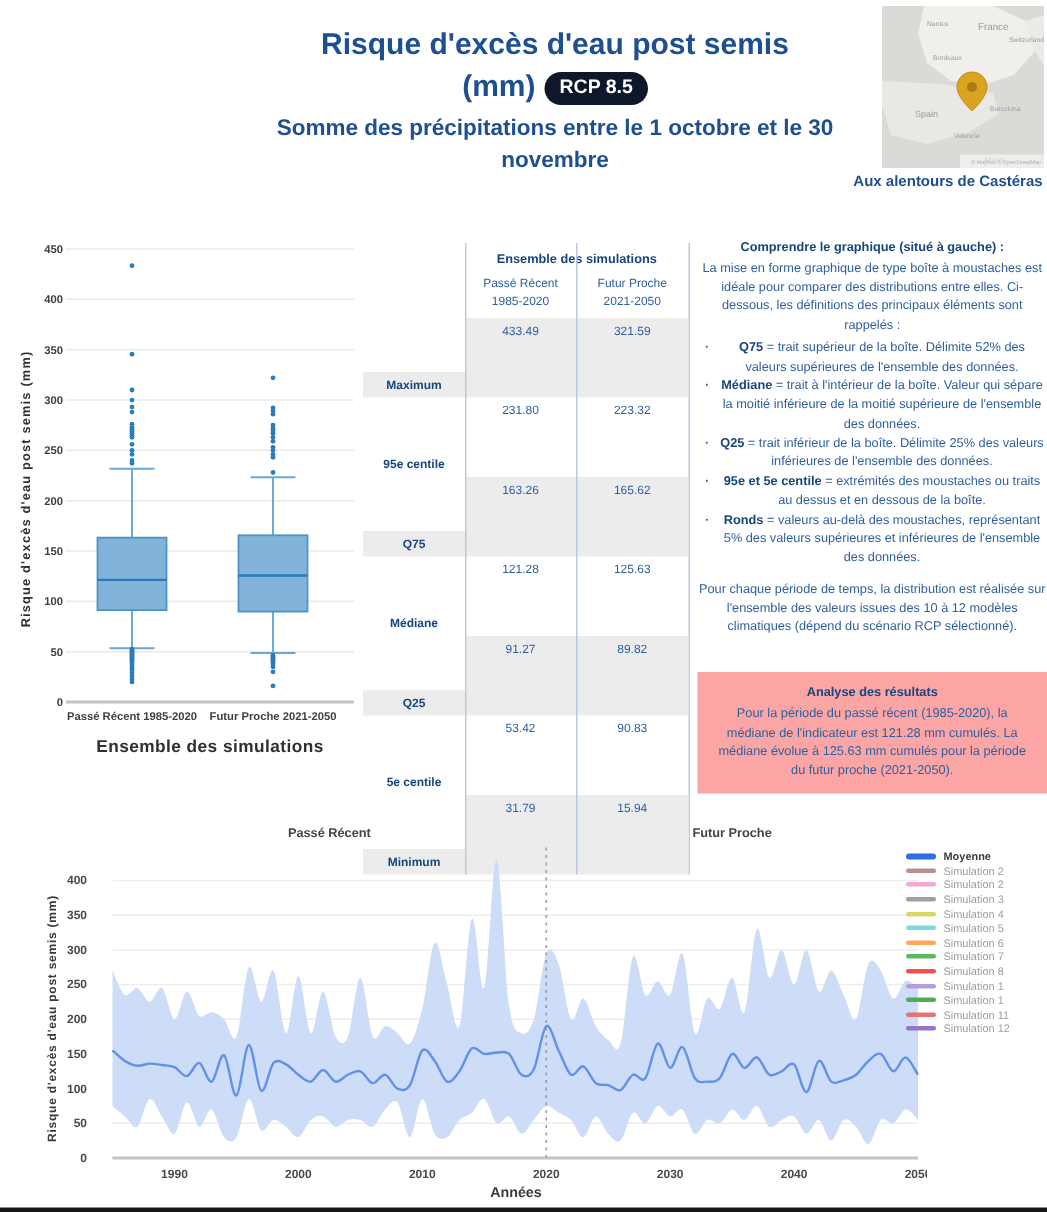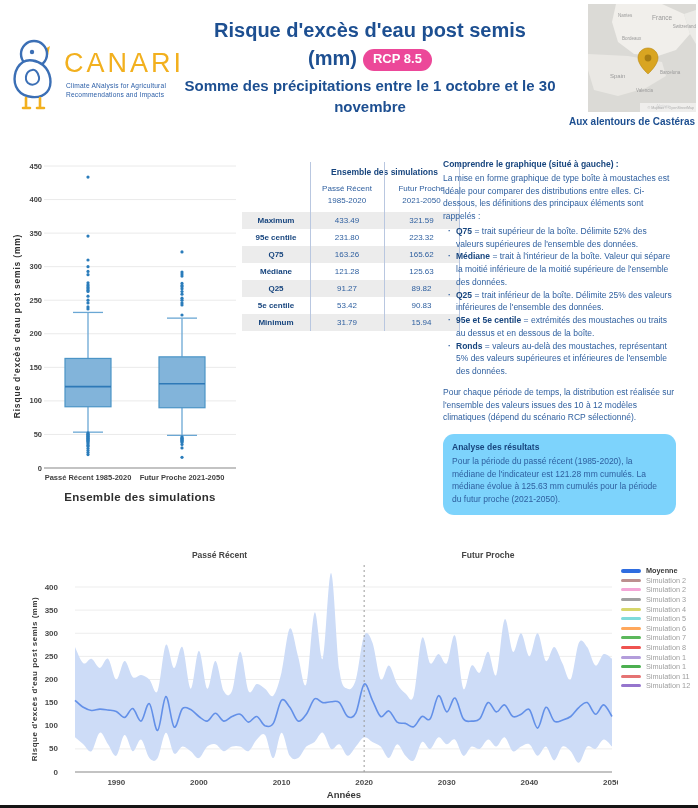--- a/index.html
+++ b/index.html
@@ -8,94 +8,79 @@
   svg text{font-family:"Liberation Sans",sans-serif;}
 
   
   .logo-wrap{position:absolute;left:8px;top:36px;width:180px;height:78px;}
   .logo-bird{position:absolute;left:2px;top:2px;}
   .logo-name{position:absolute;left:56px;top:12px;font-size:27px;letter-spacing:3px;color:#f2b01e;font-weight:400;}
   .logo-tagline{position:absolute;left:58px;top:46px;font-size:6.6px;line-height:1.35;color:#2b5ea7;letter-spacing:.2px;}
   .title-block{position:absolute;left:180px;top:18px;width:380px;text-align:center;}
   .title-l1{font-size:20px;font-weight:700;color:#1d4f91;line-height:1.25;}
   .title-l2{font-size:20px;font-weight:700;color:#1d4f91;line-height:1.3;margin-top:2px;}
-  .rcp-badge{display:inline-block;background:#ec4899;color:#fff;font-size:13px;font-weight:700;
+  .rcp-badge{display:inline-block;background:#0f172a;color:#fff;font-size:13px;font-weight:700;
              padding:2px 10px 3px;border-radius:12px;margin-left:6px;vertical-align:2px;}
   .subtitle{font-size:15px;font-weight:600;color:#1d4f91;line-height:1.4;margin-top:4px;}
   .map-wrap{position:absolute;left:588px;top:4px;width:108px;height:108px;}
   .map-caption{position:absolute;left:566px;top:116px;width:132px;text-align:center;
                font-size:10px;font-weight:600;color:#1d4f91;}
   .m-lbl{fill:#9a9a9a;}
   .m-attr{fill:#adadad;}
 
   
   .stats-table{position:absolute;left:242px;top:162px;width:217px;border-right:1px solid #b9c7e0;}
   .stats-table .vline{position:absolute;top:0;bottom:0;width:1px;background:#b9c7e0;}
   .stats-table .v1{left:68px;} .stats-table .v2{left:142px;}
   .t-title{margin-left:68px;width:149px;text-align:center;font-size:8.5px;font-weight:700;
            padding:5px 0 3px;color:#17457e;}
   .t-grid{display:grid;grid-template-columns:68px 74px 75px;}
   .t-colhead{text-align:center;font-size:8px;line-height:1.5;padding:3px 0 5px;color:#2e5f9f;}
   .t-colhead span{display:block;}
   .t-cell{font-size:8px;text-align:center;padding:4px 0;color:#2e5f9f;}
-  .t-label{font-weight:700;color:#17457e;}
+  .t-label{font-weight:700;color:#17457e;margin-top:36px;}
   .row-odd{background:#ececec;}
 
   
-  .explainer{position:absolute;left:443px;top:158px;width:233px;font-size:8.5px;line-height:1.5;color:#2e5f9f;}
+  .explainer{position:absolute;left:465px;top:158px;width:233px;font-size:8.5px;line-height:1.5;color:#2e5f9f;text-align:center;}
   .exp-head{font-weight:700;color:#17457e;margin-bottom:1px;}
   .exp-intro{margin-bottom:2px;}
   .bullet{position:relative;padding-left:13px;margin:0;}
   .bullet::before{content:"·";position:absolute;left:5px;top:0;font-weight:700;color:#2e5f9f;}
   .bullet b{color:#17457e;}
   .exp-foot{margin-top:8px;}
-  .analysis-box{margin-top:10px;background:#7dd3fc;border-radius:11px;padding:7px 9px 9px;}
+  .analysis-box{margin-top:24px;background:#fca5a5;border-radius:0;padding:7px 9px 9px;}
   .analysis-title{font-weight:700;color:#17457e;margin-bottom:1px;}
 
   
   .boxplot-wrap{position:absolute;left:6px;top:156px;width:234px;height:358px;}
   .ts-wrap{position:absolute;left:28px;top:548px;width:590px;height:252px;}
   .bx-tick{font-size:7.5px;font-weight:700;fill:#3f3f3f;}
   .bx-cat{font-size:7.5px;font-weight:700;fill:#3f3f3f;}
   .bx-xlab{font-size:11.5px;font-weight:700;fill:#2f2f2f;letter-spacing:.3px;}
   .bx-ylab{font-size:8.5px;font-weight:700;fill:#2f2f2f;letter-spacing:.8px;}
   .ts-tick{font-size:8px;font-weight:700;fill:#4a4a4a;}
   .ts-sec{font-size:8.5px;font-weight:700;fill:#454545;}
   .ts-xlab{font-size:9.5px;font-weight:700;fill:#3a3a3a;}
   .ts-ylab{font-size:8px;font-weight:700;fill:#3a3a3a;letter-spacing:.5px;}
 
   
-  .ts-legend{position:absolute;left:621px;top:566px;width:76px;}
+  .ts-legend{position:absolute;left:604px;top:566px;width:76px;}
   .lg-row{display:flex;align-items:center;height:9.6px;}
   .lg-swatch{display:inline-block;width:20px;height:3px;border-radius:2px;margin-right:5px;flex:none;}
   .lg-label{font-size:7.3px;color:#9e9e9e;white-space:nowrap;}
   .lg-row.first .lg-label{color:#3a3a3a;font-weight:600;}
 
   .bottom-bar{position:absolute;left:0;bottom:0;width:100%;height:3px;background:#151515;}
 </style>
 </head>
 <body>
 
 <div class="page">
 
-  <div class="logo-wrap">
-    <svg class="logo-bird" width="52" height="72" viewBox="0 0 52 72">
-      <path d="M30 14 L40 8 L38 17 Z" fill="#f2b01e"></path>
-      <circle cx="24" cy="16" r="13" fill="#fff" stroke="#3b6fb5" stroke-width="2.4"></circle>
-      <path d="M13 24 C4 30 2 44 8 52 C14 60 30 62 37 54 C43 47 41 34 33 27 C27 22 18 21 13 24 Z" fill="#fff" stroke="#3b6fb5" stroke-width="2.4"></path>
-      <path d="M22 32 C16 33 14 41 18 45 C23 49 30 45 29 39 C28 34 25 31 22 32 Z" fill="#fff" stroke="#3b6fb5" stroke-width="2"></path>
-      <circle cx="22" cy="14" r="2.2" fill="#3b6fb5"></circle>
-      <path d="M16 60 L16 70 M13 70 L20 70 M30 60 L30 70 M27 70 L34 70" stroke="#f2b01e" stroke-width="2.6" stroke-linecap="round"></path>
-    </svg>
-    <div class="logo-name">CANARI</div>
-    <div class="logo-tagline">
-      <span>Climate ANalysis for Agricultural</span><br>
-      <span>Recommendations and Impacts</span>
-    </div>
-  </div>
 
   <div class="title-block">
     <div class="title-l1">Risque d'excès d'eau post semis</div>
     <div class="title-l2">
       <span>(mm)</span><span class="rcp-badge">RCP 8.5</span>
     </div>
     <div class="subtitle">Somme des précipitations entre le 1 octobre et le 30 novembre</div>
   </div>
 
   <div class="map-wrap">

